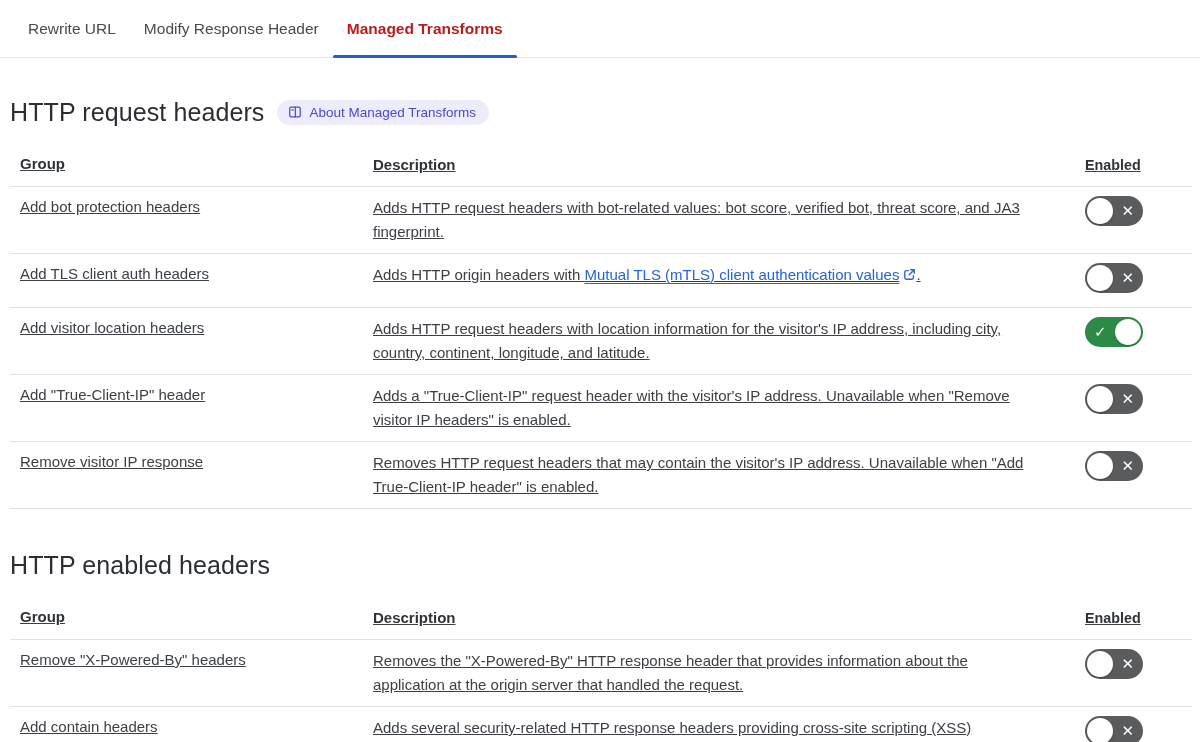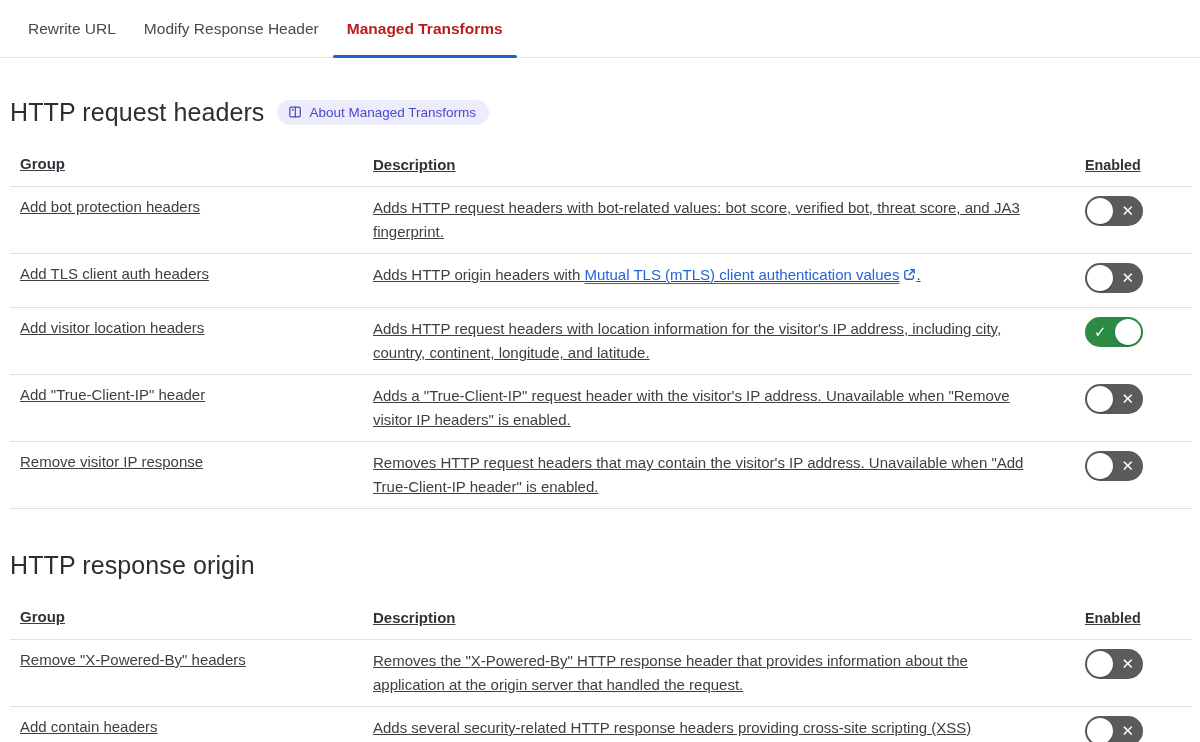--- a/index.html
+++ b/index.html
@@ -172,21 +172,21 @@
           <span class="tg-glyph">✕</span>
           <span class="knob"></span>
         </button>
       </div>
     </div>
   </div>
 </section>
 
 <section>
   <div class="sec-head second">
-    <h2>HTTP response origin</h2>
+    <h2>HTTP enabled headers</h2>
   </div>
 
   <div class="table">
     <div class="thead">
       <div class="col-g">Group</div>
       <div class="col-d">Description</div>
       <div class="col-e">Enabled</div>
     </div>
 
     <div class="trow">

